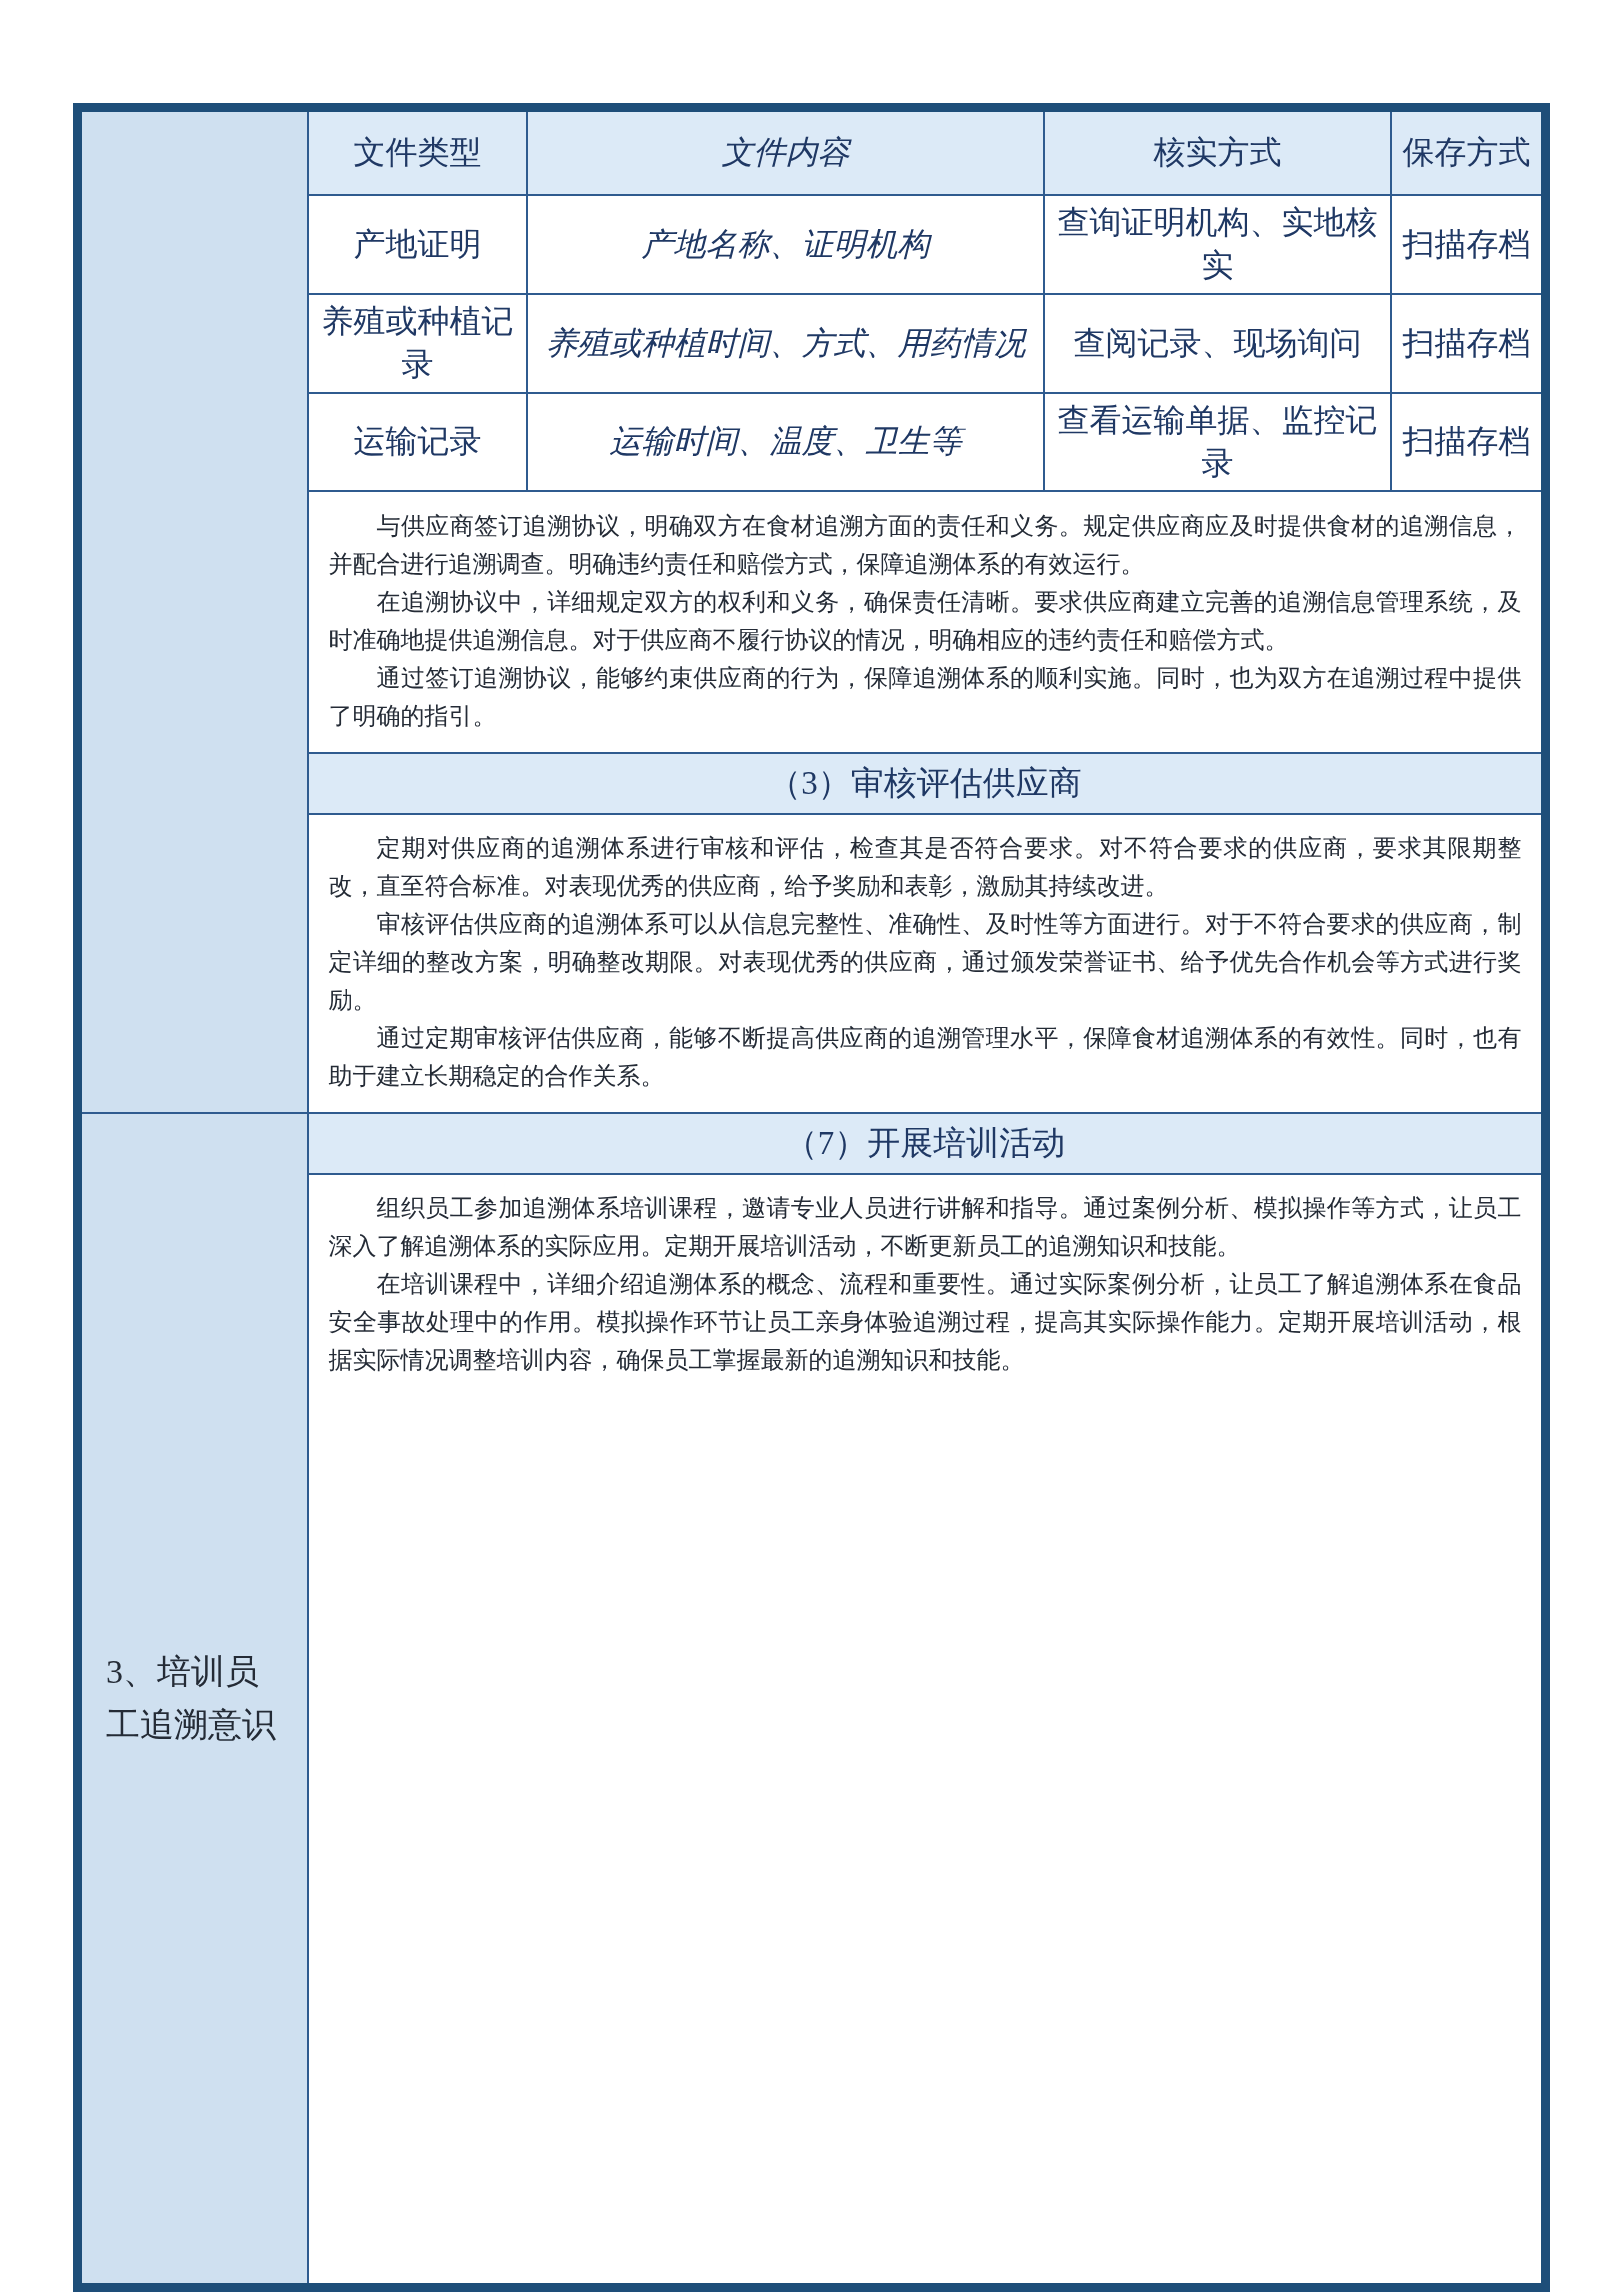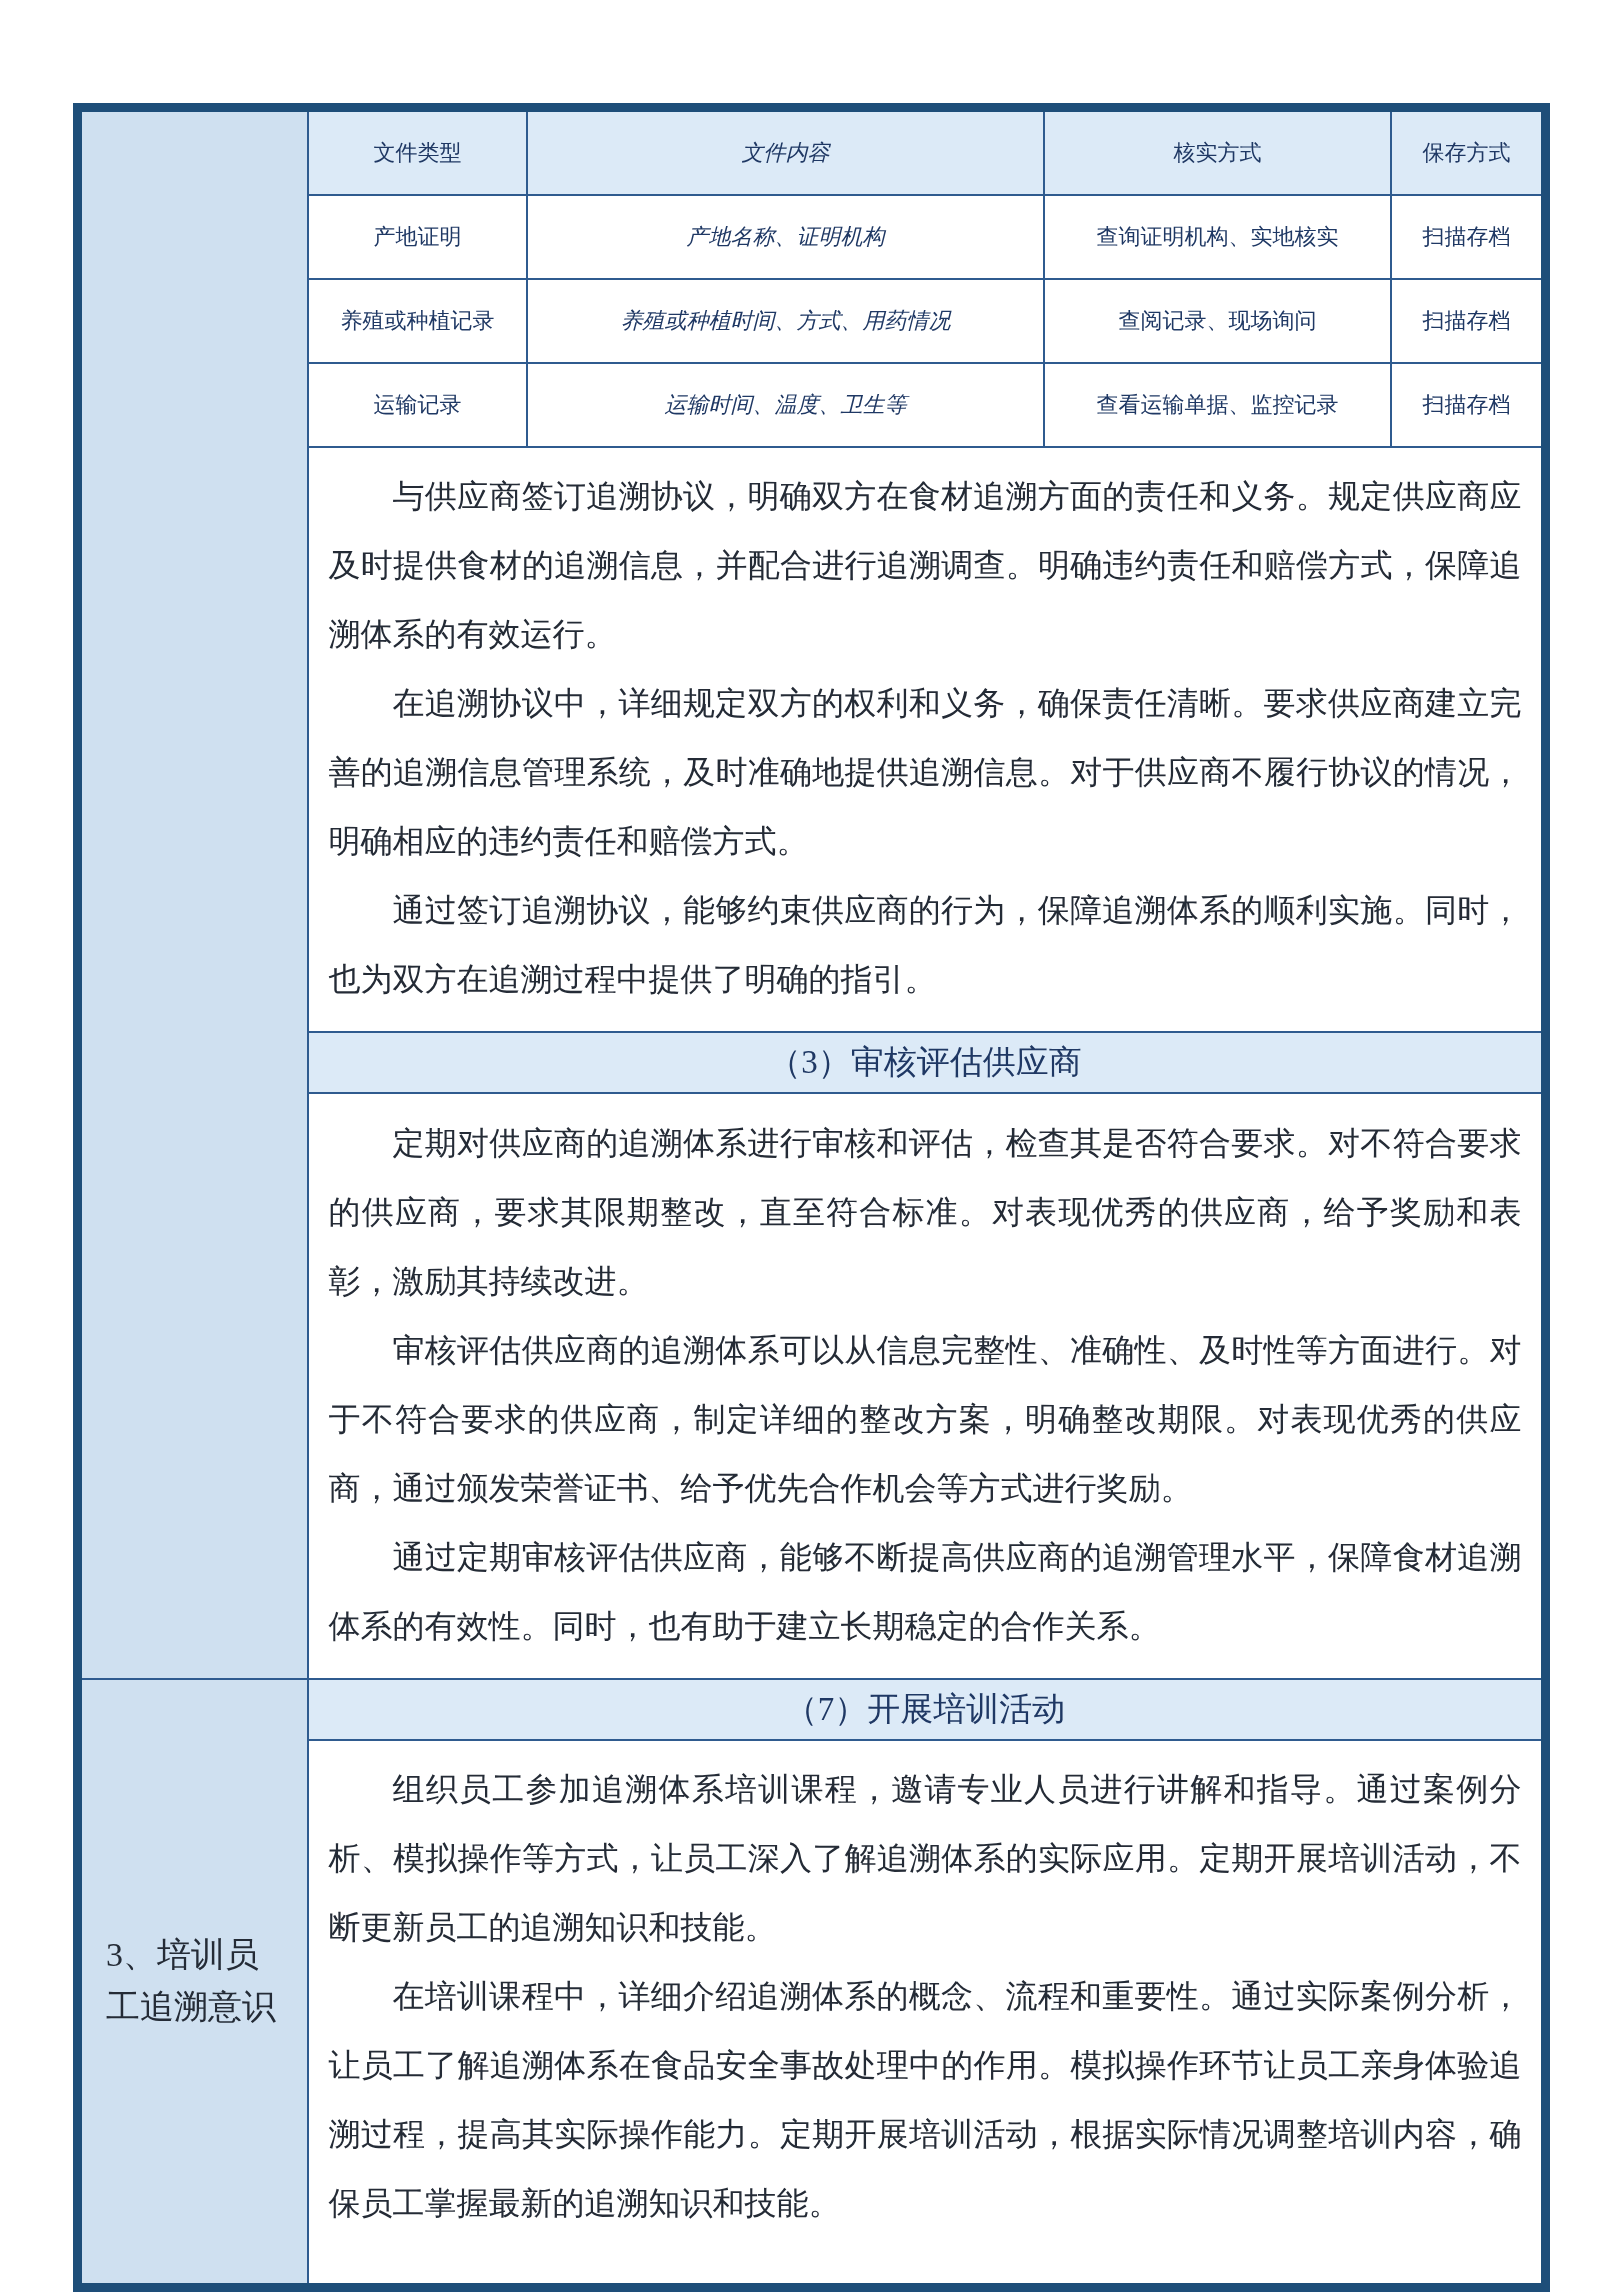--- a/index.html
+++ b/index.html
@@ -81,21 +81,21 @@
   }
   .t-row:last-child { border-bottom: none; justify-content: center; }
   .t-cell {
     box-sizing: border-box;
     min-height: 82px;
     padding: 5.2px 3.9px;
     display: flex;
     align-items: center;
     justify-content: center;
     text-align: center;
-    font-size: 22px;
+    font-size: 32px;
     line-height: 1.35;
     color: var(--table-text, #1f3864);
     border-right: 2px solid var(--grid-border, #2f5b8f);
   }
   .t-cell:last-child { border-right: none; }
   .c1 { flex: 0 0 219px; }
   .c2 { flex: 1 1 auto; min-width: 0; font-style: italic; }
   .c3 { flex: 0 0 347px; }
   .c4 { flex: 0 0 149px; }
   .t-head .t-cell {
@@ -110,22 +110,22 @@
     padding: 11px 6.5px;
     text-align: center;
   }
   
   .sec-body {
     padding: 14.4px 19.6px 17px 19.6px;
     background: #ffffff;
   }
   .sec-body p {
     margin: 0;
-    font-size: 32px;
-    line-height: 69px;
+    font-size: 24px;
+    line-height: 38px;
     color: var(--body-text, #242b36);
     text-align: justify;
     text-indent: 2em;
     word-break: break-all;
   }
 </style>
 </head>
 <body>
 
 <div class="page">

